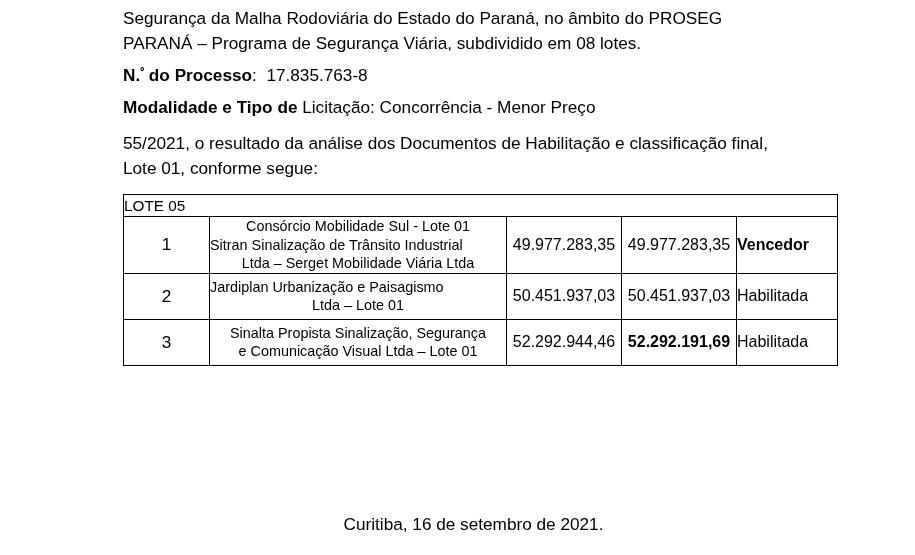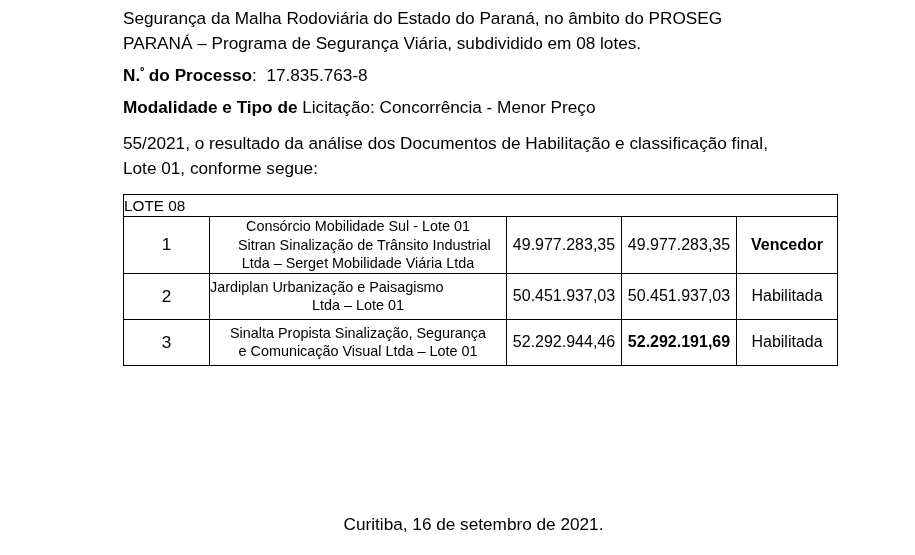--- a/index.html
+++ b/index.html
@@ -106,21 +106,20 @@
     padding: 3px 7px 3px 8px;
   }
   td.c-lic .lastline { text-align: center; }
   td.c-price {
     font-size: 16px;
     text-align: center;
     padding: 2px 3px;
   }
   td.c-res {
     font-size: 16px;
-    text-align: center;
     padding: 2px 3px;
     margin-left: 28px;
   }
   td .b { font-weight: bold; }
   tr.r1 td { height: 52px; }
   tr.r2 td { height: 45px; }
   tr.r3 td { height: 45px; }
 
   .hd-two {
     display: block;
@@ -177,28 +176,28 @@
       <table class="lote">
         <colgroup>
           <col class="col-class">
           <col class="col-lic">
           <col class="col-prop">
           <col class="col-corr">
           <col class="col-res">
         </colgroup>
         <tbody>
           <tr>
-            <td class="lote-title" colspan="5">LOTE 08</td>
+            <td class="lote-title" colspan="5">LOTE 05</td>
           </tr>
 
           <tr class="r1">
             <td class="c-rank">1</td>
             <td class="c-lic">
               <div class="lastline">Consórcio Mobilidade Sul - Lote 01</div>
-              <div style="text-align:justify;"><span style="display:inline-block;width:100%;text-align:justify;margin-left:28px;">Sitran Sinalização de Trânsito Industrial</span></div>
+              <div style="text-align:justify;"><span style="display:inline-block;width:100%;text-align:justify;">Sitran Sinalização de Trânsito Industrial</span></div>
               <div class="lastline">Ltda – Serget Mobilidade Viária Ltda</div>
             </td>
             <td class="c-price">49.977.283,35</td>
             <td class="c-price">49.977.283,35</td>
             <td class="c-res"><span class="b">Vencedor</span></td>
           </tr>
 
           <tr class="r2">
             <td class="c-rank">2</td>
             <td class="c-lic">

